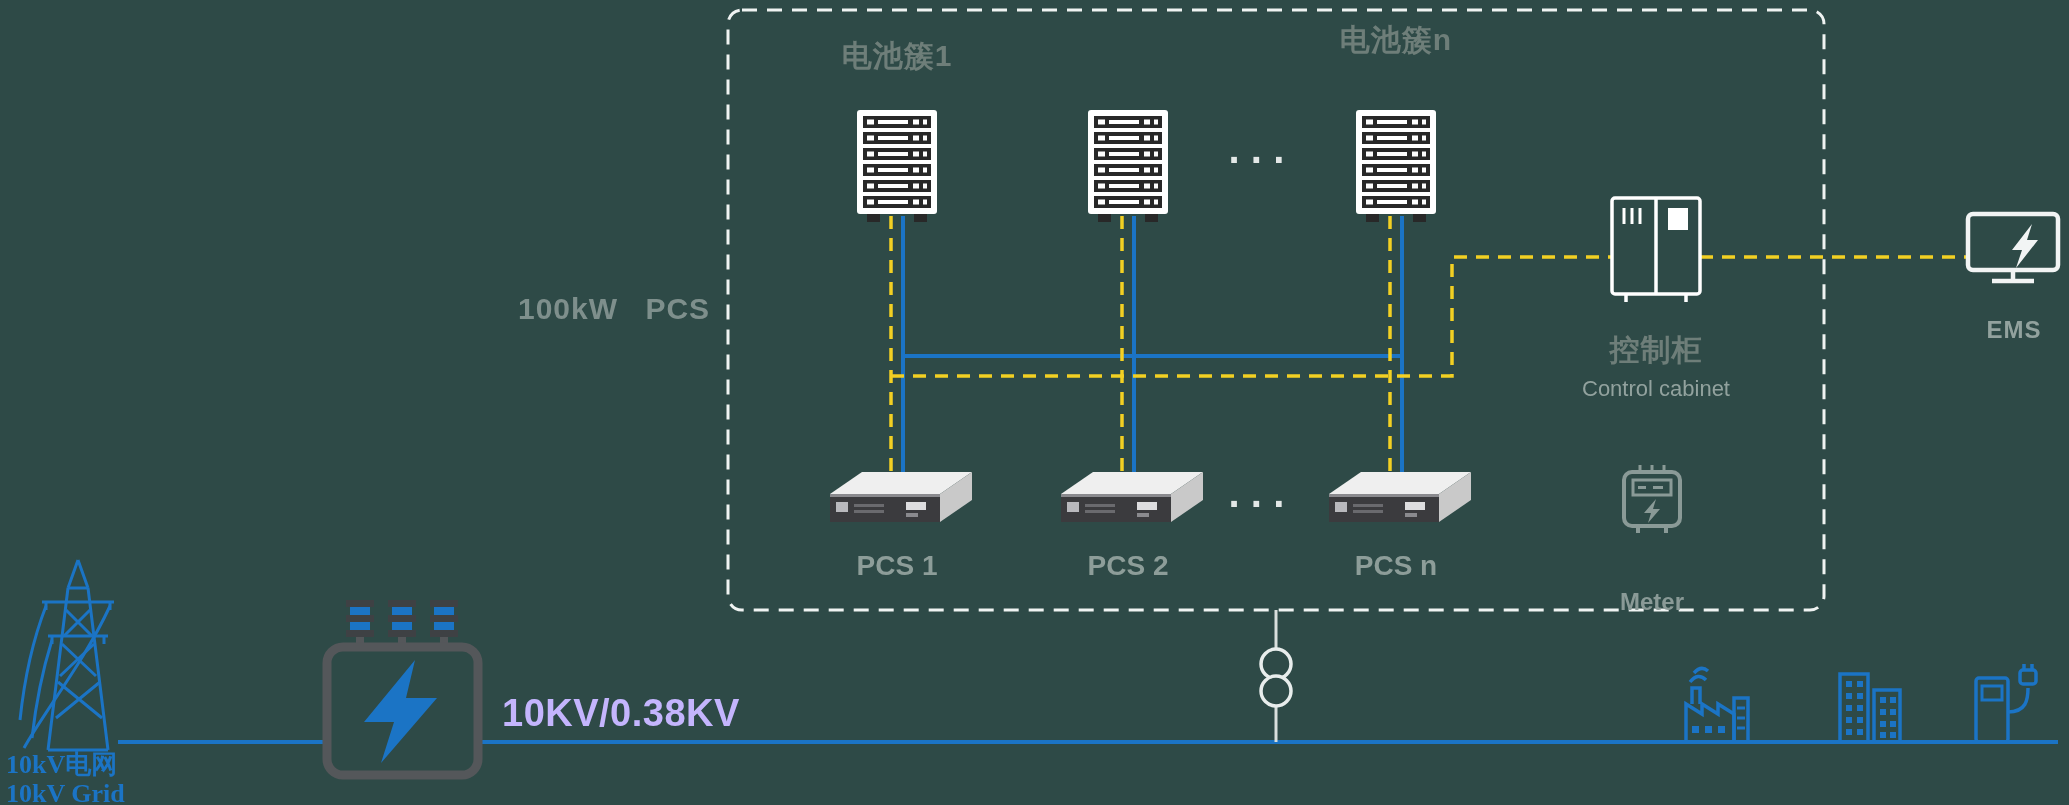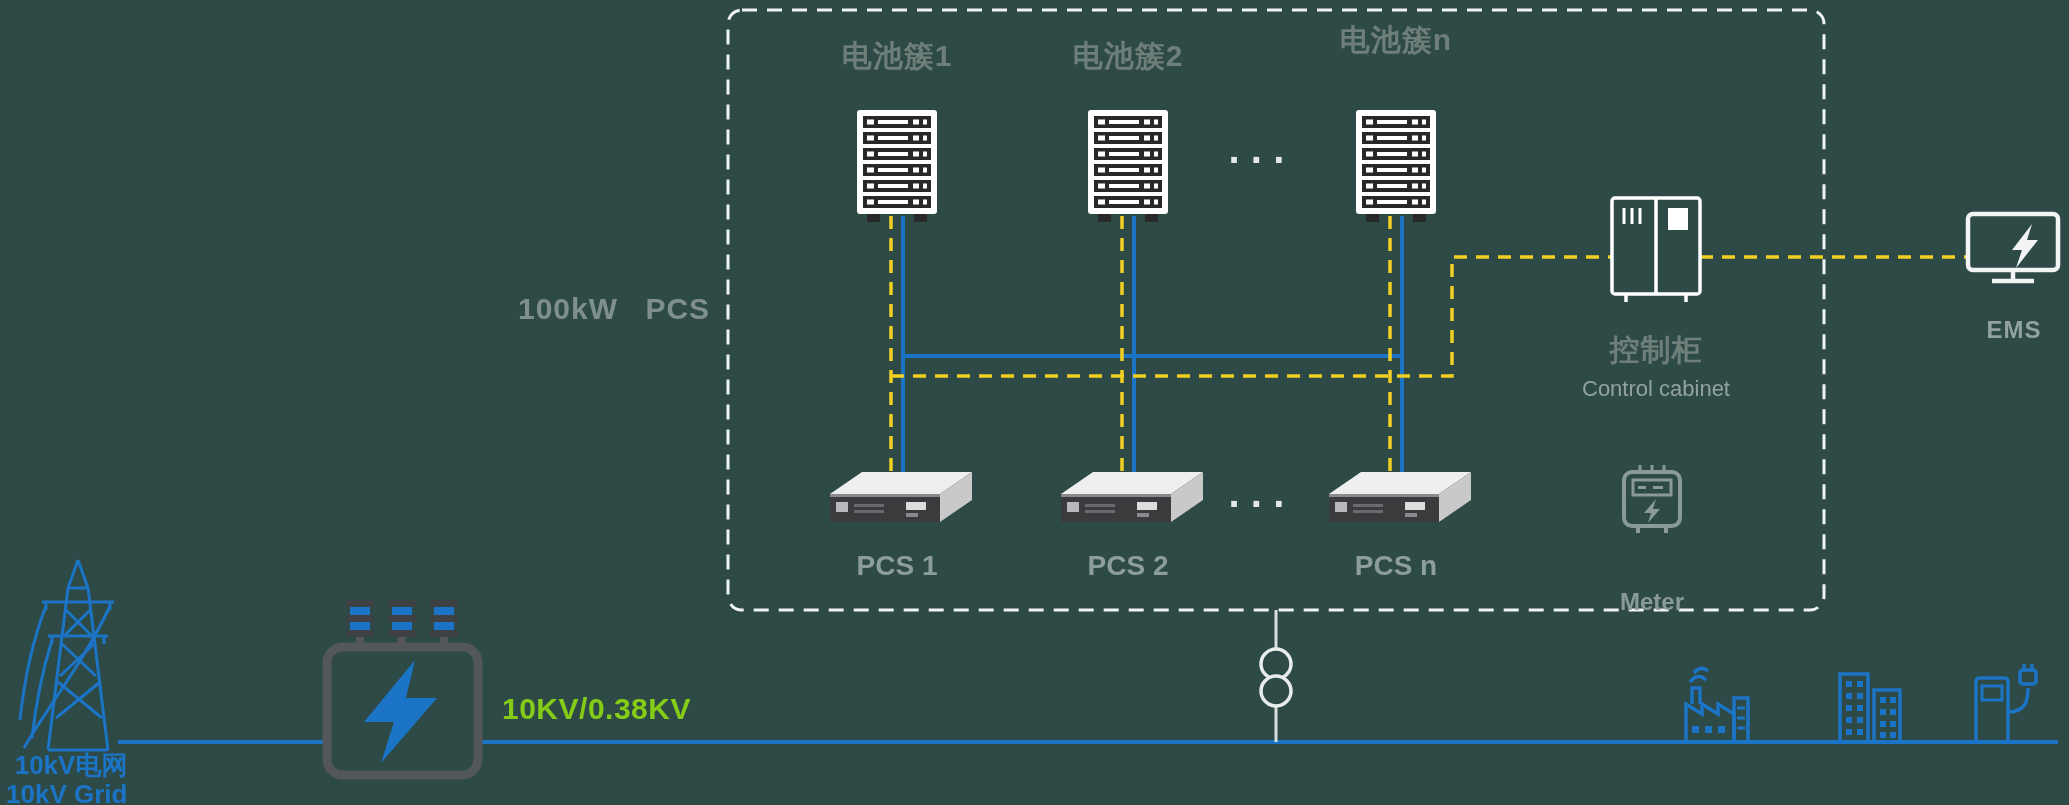--- a/index.html
+++ b/index.html
@@ -2,30 +2,30 @@
 <html><head>
 <meta charset="utf-8">
 <style>
   html,body { margin:0; padding:0; background:#2E4A47; }
   .canvas {
     position:relative; width:2069px; height:805px;
     background:#2E4A47; overflow:hidden;
     font-family:"Liberation Sans", sans-serif;
   }
   svg.layer { position:absolute; left:0; top:0; }
-  .label { position:absolute;text-align:right; }
+  .label { position:absolute; }
   .center { text-align:center; }
   .lbl-zh { font-size:30px; font-weight:700; color:#6E7E79; letter-spacing:1px; margin-bottom:5px; }
   .lbl-en { font-size:22px; font-weight:400; color:#92A29E; }
   .group-lbl { font-size:30px; font-weight:700; color:#7E8F8C; word-spacing:18px; letter-spacing:1px; }
   .pcs-lbl { font-size:28px; font-weight:700; color:#8D9D99; }
   .meter-lbl { font-size:24px; font-weight:700; color:#8A9A97; }
   .ems-lbl { font-size:24px; font-weight:700; color:#92A29E; letter-spacing:1px; }
-  .ratio-lbl { font-size:30px; font-weight:700; color:#84cc16; letter-spacing:0.5px; }
-  .grid-lbl div { font-size:26px; font-weight:700; color:#1B74C5; line-height:1.0; margin-bottom:3px; }
+  .ratio-lbl { font-size:38px; font-weight:700; color:#c4b5fd; letter-spacing:0.5px; }
+  .grid-lbl div { font-size:26px; font-weight:700; color:#1B74C5; line-height:1.0; margin-bottom:3px;font-family:Liberation Serif, serif; }
   .dots { font-size:40px; font-weight:700; color:#E3E8E7; letter-spacing:9px; }
 </style>
 </head>
 <body>
 
 <div class="canvas">
 
   <svg class="layer" width="2069" height="805" viewBox="0 0 2069 805">
     <defs>
       <g id="rack-row">
@@ -220,21 +220,20 @@
       <line x1="4" y1="78" x2="46" y2="78"></line>
     </g>
   </svg>
 
   <div class="label group-lbl" style="left:518px; top:292px;">100kW PCS</div>
 
   <div class="label center" style="left:737px; top:36px; width:320px;">
     <div class="lbl-zh">电池簇1</div>
   </div>
   <div class="label center" style="left:968px; top:36px; width:320px;">
-    <div class="lbl-zh">电池簇2</div>
   </div>
   <div class="label center" style="left:1236px; top:20px; width:320px;">
     <div class="lbl-zh">电池簇n</div>
   </div>
 
   <div class="label dots" style="left:1202px; top:138px; width:120px; text-align:center;">···</div>
   <div class="label dots" style="left:1202px; top:482px; width:120px; text-align:center;">···</div>
 
   <div class="label center pcs-lbl" style="left:797px; top:550px; width:200px;">PCS 1</div>
   <div class="label center pcs-lbl" style="left:1028px; top:550px; width:200px;">PCS 2</div>

